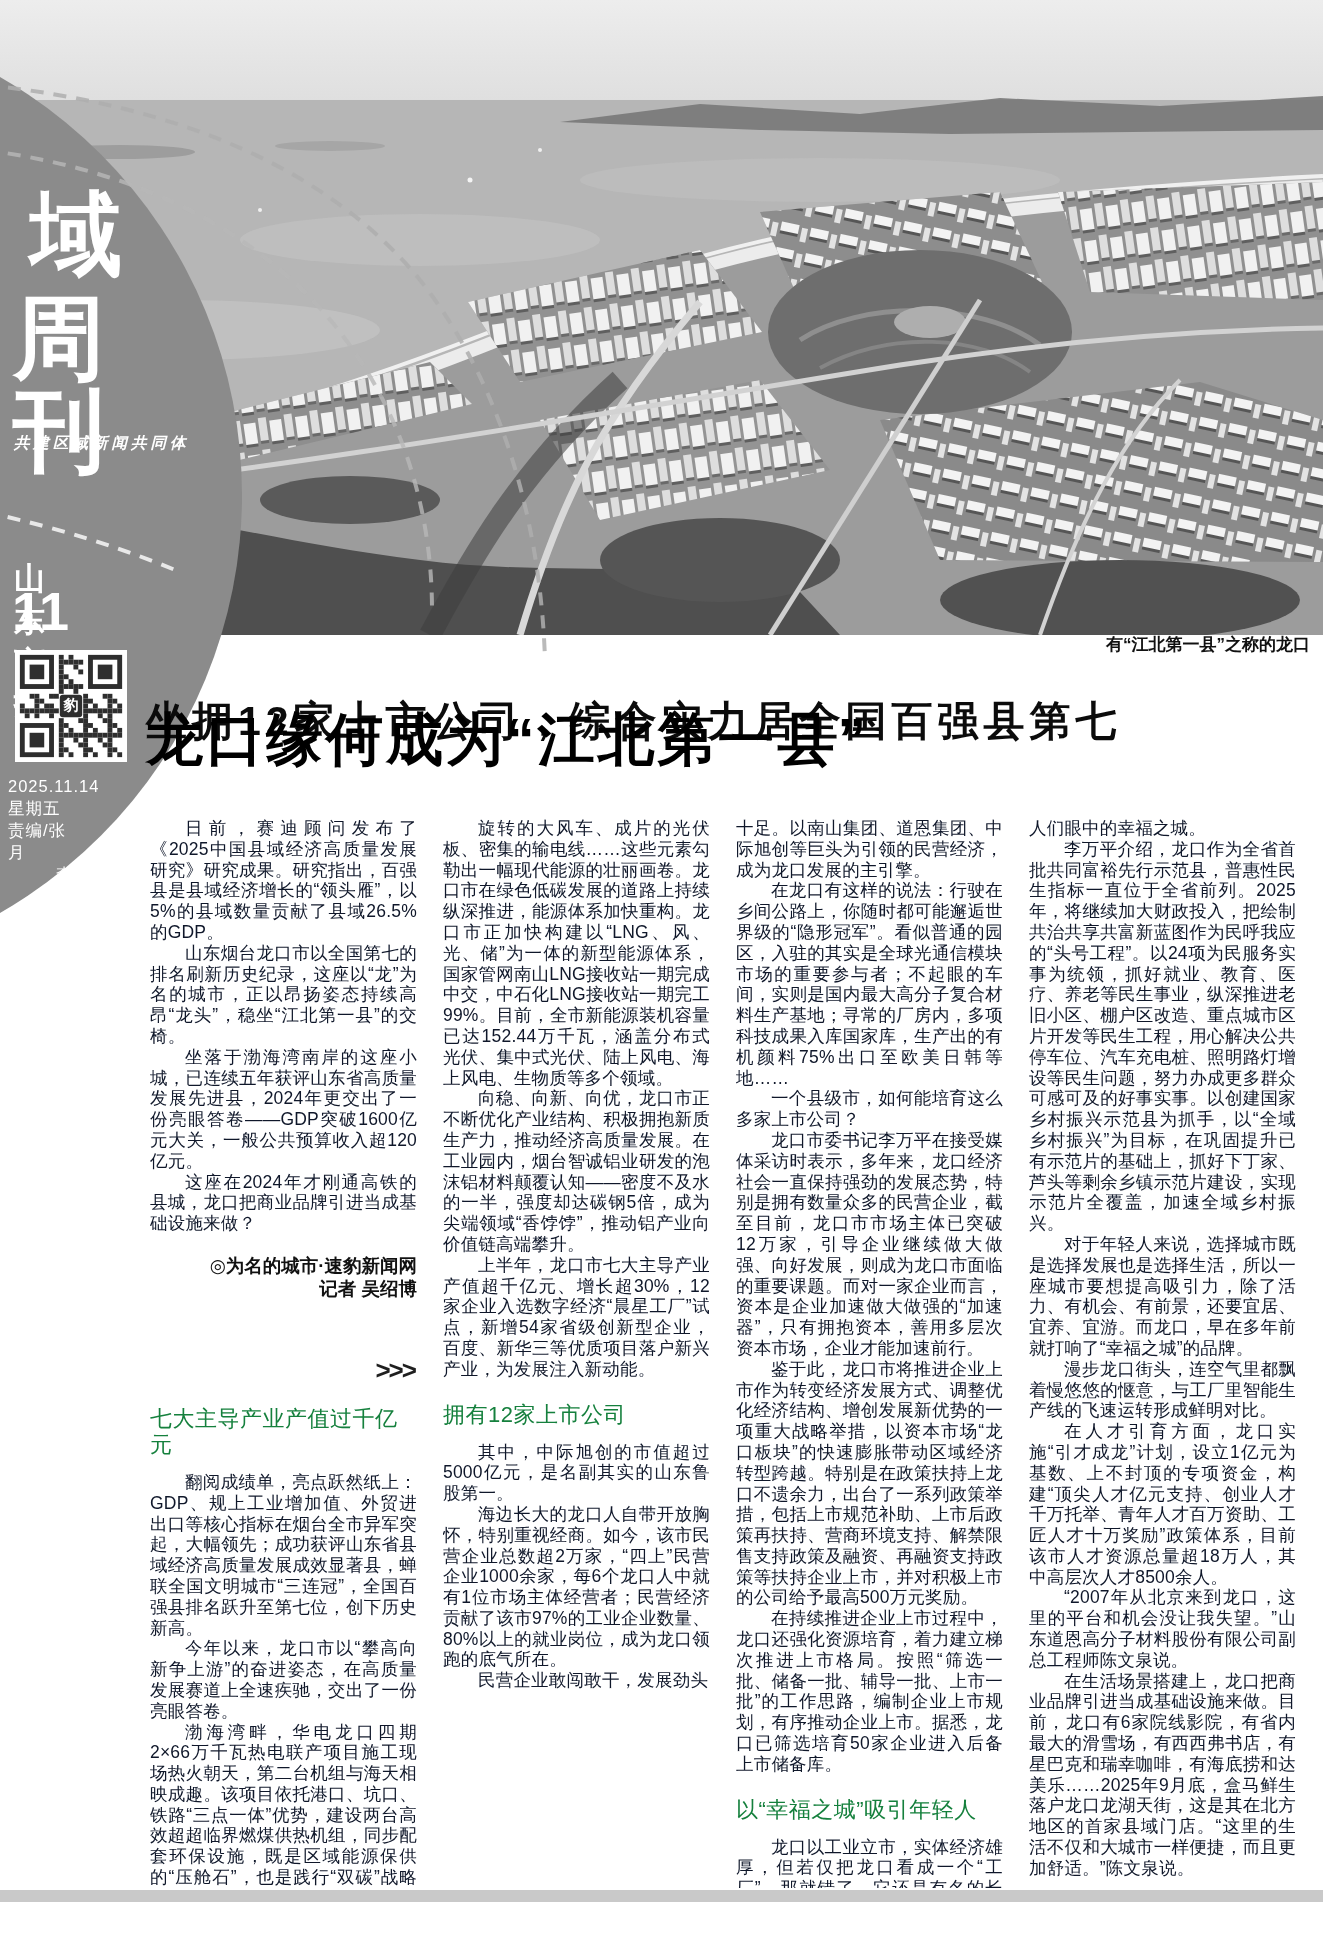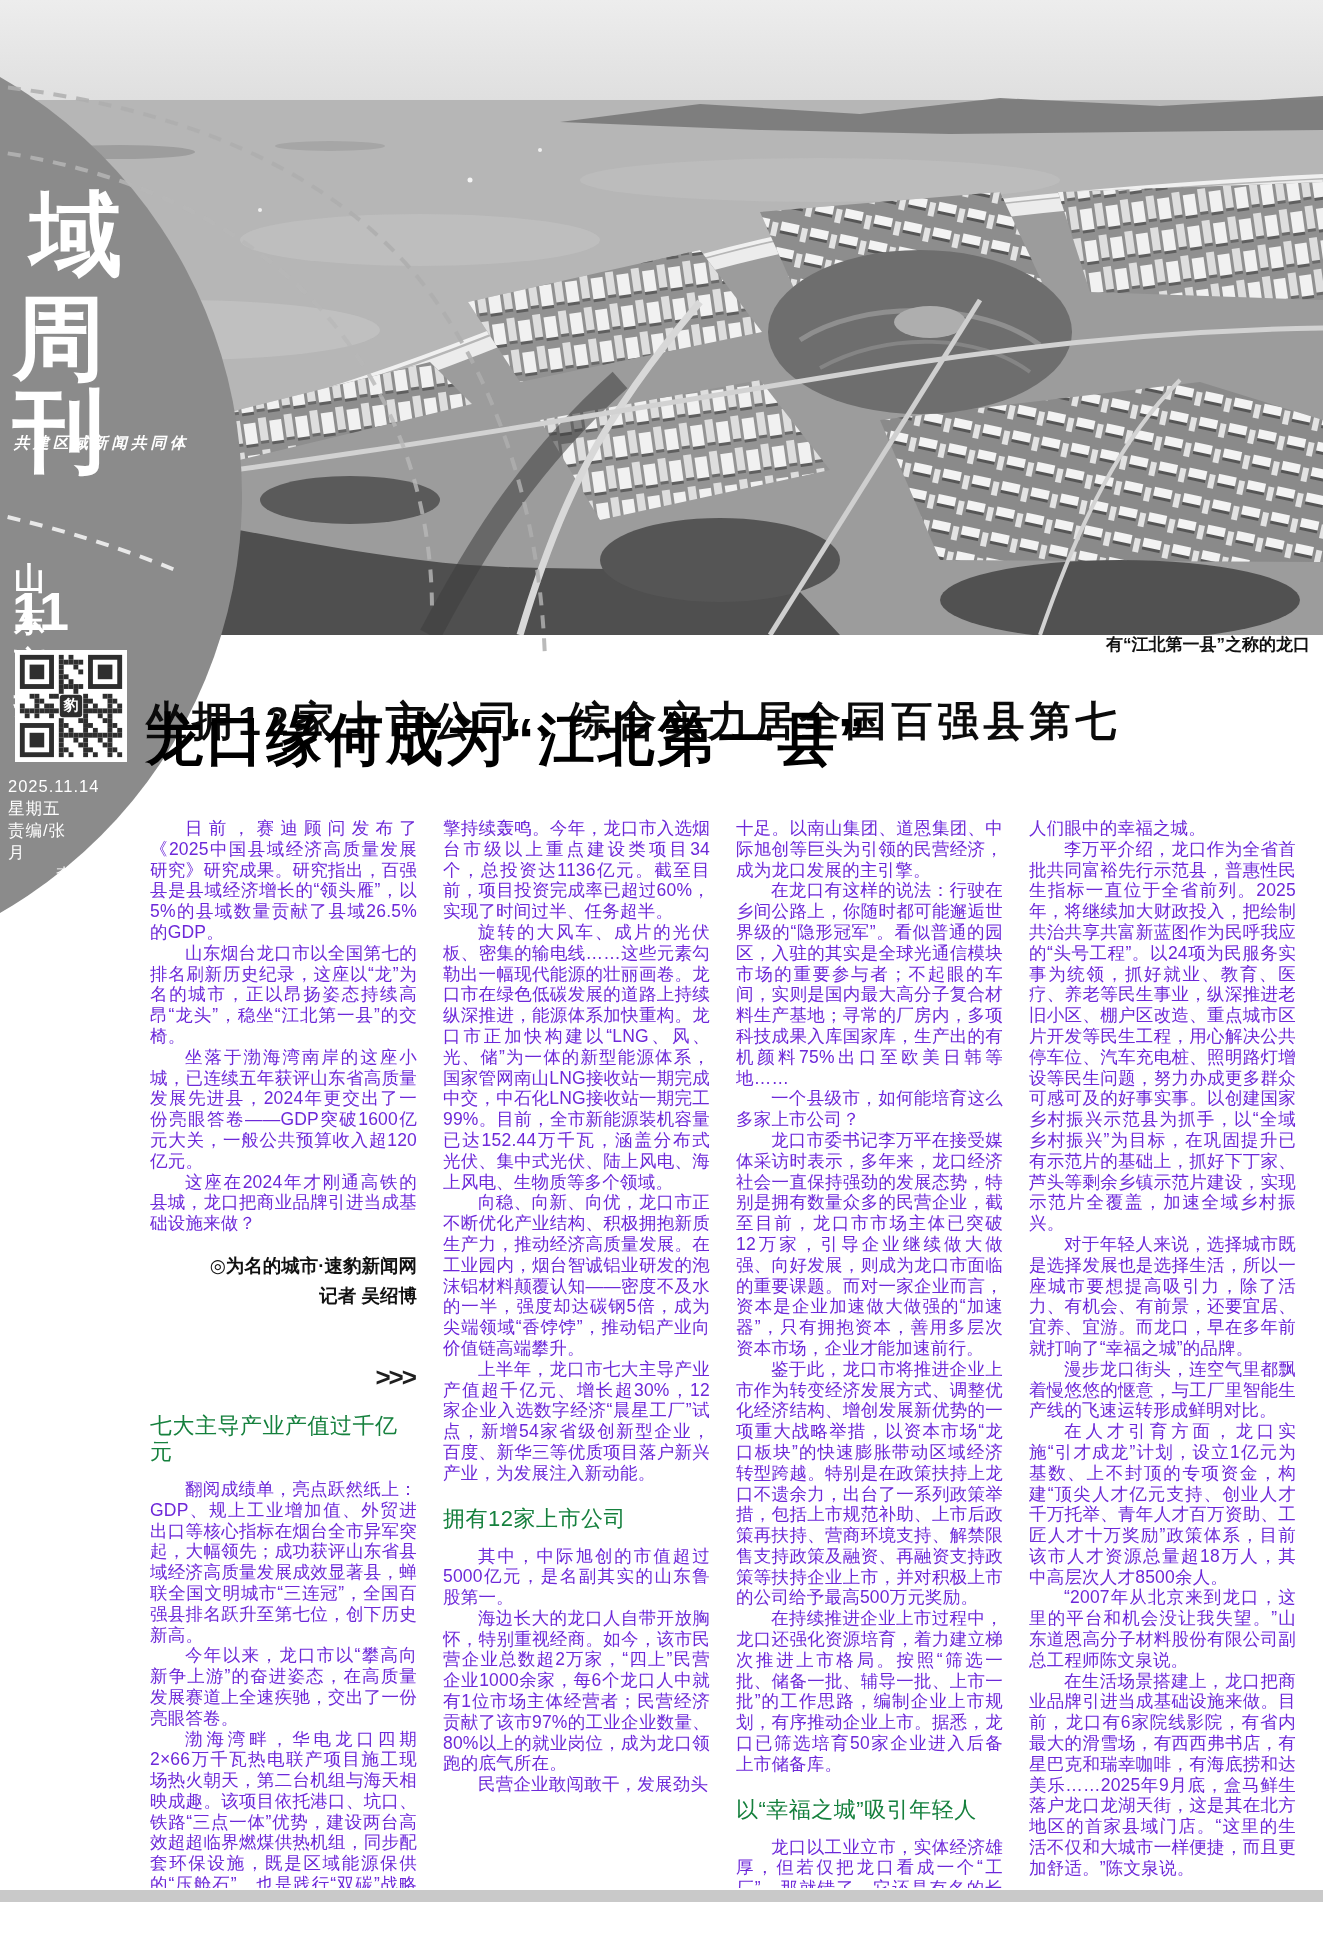--- a/index.html
+++ b/index.html
@@ -26,24 +26,24 @@
   .caption{position:absolute;right:13px;top:633px;font-size:17px;font-weight:700;color:#111;z-index:2;}
   .kicker{position:absolute;left:146px;top:662px;font-size:41px;font-weight:700;color:#0b0b0b;
           letter-spacing:5px;white-space:nowrap;z-index:2;margin-top:32px;}
   .main-title{position:absolute;left:146px;top:705px;font-size:57px;font-weight:900;color:#000;
           letter-spacing:3px;white-space:nowrap;z-index:2;line-height:1.2;}
   
   .article{position:absolute;left:150px;top:818px;width:1146px;height:1070px;display:flex;
            gap:26px;overflow:hidden;z-index:2;}
   .col{width:267px;flex:0 0 267px;overflow:hidden;}
   .para{margin:0;font-size:17.5px;line-height:20.8px;text-align:justify;text-indent:2em;
-        letter-spacing:0.2px;color:#6d28d9;}
+        letter-spacing:0.2px;color:#0f172a;}
   .para.cont{text-indent:0;}
   .byline{margin:20px 0 0 0;font-size:18.5px;line-height:23px;font-weight:700;text-align:right;color:#111;}
-  .byline + .byline{margin-top:7px;}
+  .byline + .byline{margin-top:0;}
   .marker{margin:56px 2px 0 0;text-align:right;font-size:26px;font-weight:700;letter-spacing:-2px;
           color:#1f1f1f;line-height:28px;}
   .subhead{margin:22px 0 14px 0;font-size:22px;font-weight:400;letter-spacing:0.5px;color:#15803d;line-height:26px;}
   
   .bottom-bar{position:absolute;left:0;top:1890px;width:1323px;height:12px;background:#c9c9c9;z-index:2;}
 </style>
 </head>
 <body>
 
 <div class="page">
@@ -282,21 +282,20 @@
         <p class="para">这座在2024年才刚通高铁的县城，龙口把商业品牌引进当成基础设施来做？</p>
         <p class="byline">◎为名的城市·速豹新闻网</p>
         <p class="byline">记者 吴绍博</p>
         <div class="marker">&gt;&gt;&gt;</div>
         <h3 class="subhead">七大主导产业产值过千亿元</h3>
         <p class="para">翻阅成绩单，亮点跃然纸上：GDP、规上工业增加值、外贸进出口等核心指标在烟台全市异军突起，大幅领先；成功获评山东省县域经济高质量发展成效显著县，蝉联全国文明城市“三连冠”，全国百强县排名跃升至第七位，创下历史新高。</p>
         <p class="para">今年以来，龙口市以“攀高向新争上游”的奋进姿态，在高质量发展赛道上全速疾驰，交出了一份亮眼答卷。</p>
         <p class="para">渤海湾畔，华电龙口四期2×66万千瓦热电联产项目施工现场热火朝天，第二台机组与海天相映成趣。该项目依托港口、坑口、铁路“三点一体”优势，建设两台高效超超临界燃煤供热机组，同步配套环保设施，既是区域能源保供的“压舱石”，也是践行“双碳”战略的示范工程。</p>
       </div>
       <div class="col">
-        <p class="para cont">擎持续轰鸣。今年，龙口市入选烟台市级以上重点建设类项目34个，总投资达1136亿元。截至目前，项目投资完成率已超过60%，实现了时间过半、任务超半。</p>
         <p class="para">旋转的大风车、成片的光伏板、密集的输电线……这些元素勾勒出一幅现代能源的壮丽画卷。龙口市在绿色低碳发展的道路上持续纵深推进，能源体系加快重构。龙口市正加快构建以“LNG、风、光、储”为一体的新型能源体系，国家管网南山LNG接收站一期完成中交，中石化LNG接收站一期完工99%。目前，全市新能源装机容量已达152.44万千瓦，涵盖分布式光伏、集中式光伏、陆上风电、海上风电、生物质等多个领域。</p>
         <p class="para">向稳、向新、向优，龙口市正不断优化产业结构、积极拥抱新质生产力，推动经济高质量发展。在工业园内，烟台智诚铝业研发的泡沫铝材料颠覆认知——密度不及水的一半，强度却达碳钢5倍，成为尖端领域“香饽饽”，推动铝产业向价值链高端攀升。</p>
         <p class="para">上半年，龙口市七大主导产业产值超千亿元、增长超30%，12家企业入选数字经济“晨星工厂”试点，新增54家省级创新型企业，百度、新华三等优质项目落户新兴产业，为发展注入新动能。</p>
         <h3 class="subhead">拥有12家上市公司</h3>
         <p class="para">其中，中际旭创的市值超过5000亿元，是名副其实的山东鲁股第一。</p>
         <p class="para">海边长大的龙口人自带开放胸怀，特别重视经商。如今，该市民营企业总数超2万家，“四上”民营企业1000余家，每6个龙口人中就有1位市场主体经营者；民营经济贡献了该市97%的工业企业数量、80%以上的就业岗位，成为龙口领跑的底气所在。</p>
         <p class="para">民营企业敢闯敢干，发展劲头</p>
       </div>
       <div class="col">
         <p class="para cont">十足。以南山集团、道恩集团、中际旭创等巨头为引领的民营经济，成为龙口发展的主引擎。</p>

